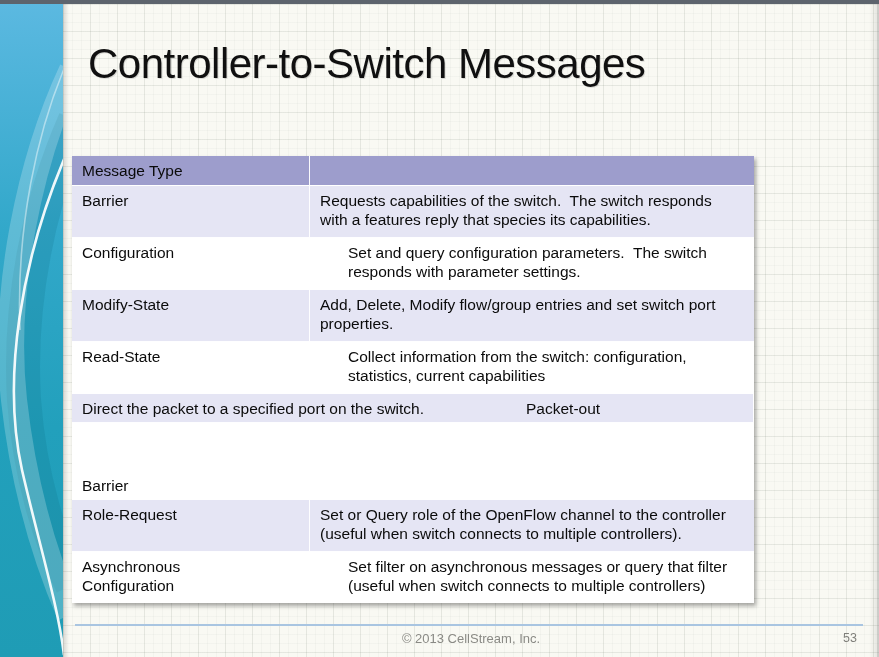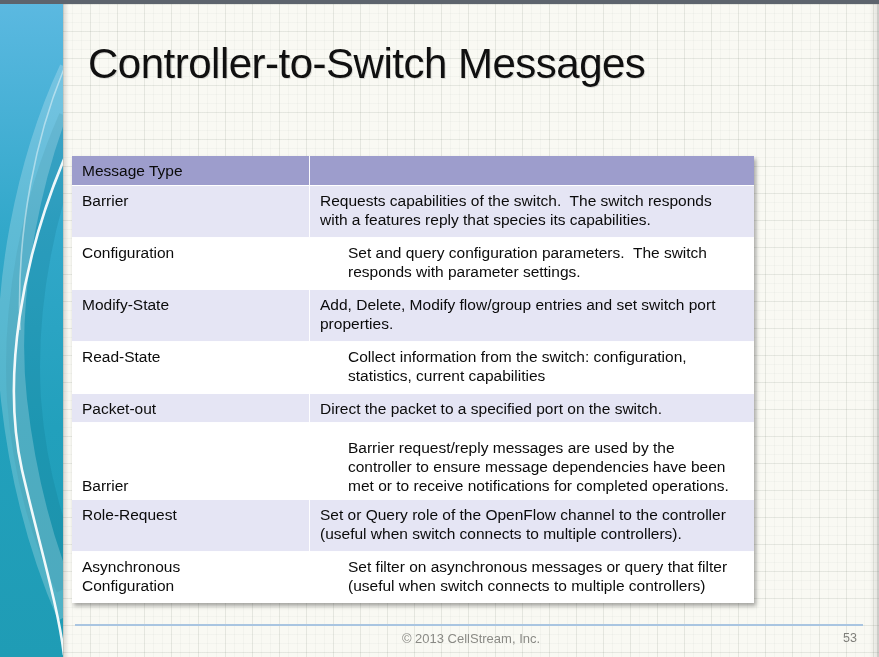--- a/index.html
+++ b/index.html
@@ -120,26 +120,25 @@
           </div>
           <div class="trow alt">
             <div class="td col1">Modify-State</div>
             <div class="td col2">Add, Delete, Modify flow/group entries and set switch port properties.</div>
           </div>
           <div class="trow plain">
             <div class="td col1">Read-State</div>
             <div class="td col2">Collect information from the switch: configuration, statistics, current capabilities</div>
           </div>
           <div class="trow alt">
+            <div class="td col2">Direct the packet to a specified port on the switch.</div>
             <div class="td col1">Packet-out</div>
-            <div class="td col2">Direct the packet to a specified port on the switch.</div>
           </div>
           <div class="trow plain">
             <div class="td col1">Barrier</div>
-            <div class="td col2">Barrier request/reply messages are used by the controller to ensure message dependencies have been met or to receive notifications for completed operations.</div>
           </div>
           <div class="trow alt">
             <div class="td col1">Role-Request</div>
             <div class="td col2">Set or Query role of the OpenFlow channel to the controller (useful when switch connects to multiple controllers).</div>
           </div>
           <div class="trow plain">
             <div class="td col1">Asynchronous Configuration</div>
             <div class="td col2">Set filter on asynchronous messages or query that filter (useful when switch connects to multiple controllers)</div>
           </div>
         </div>

